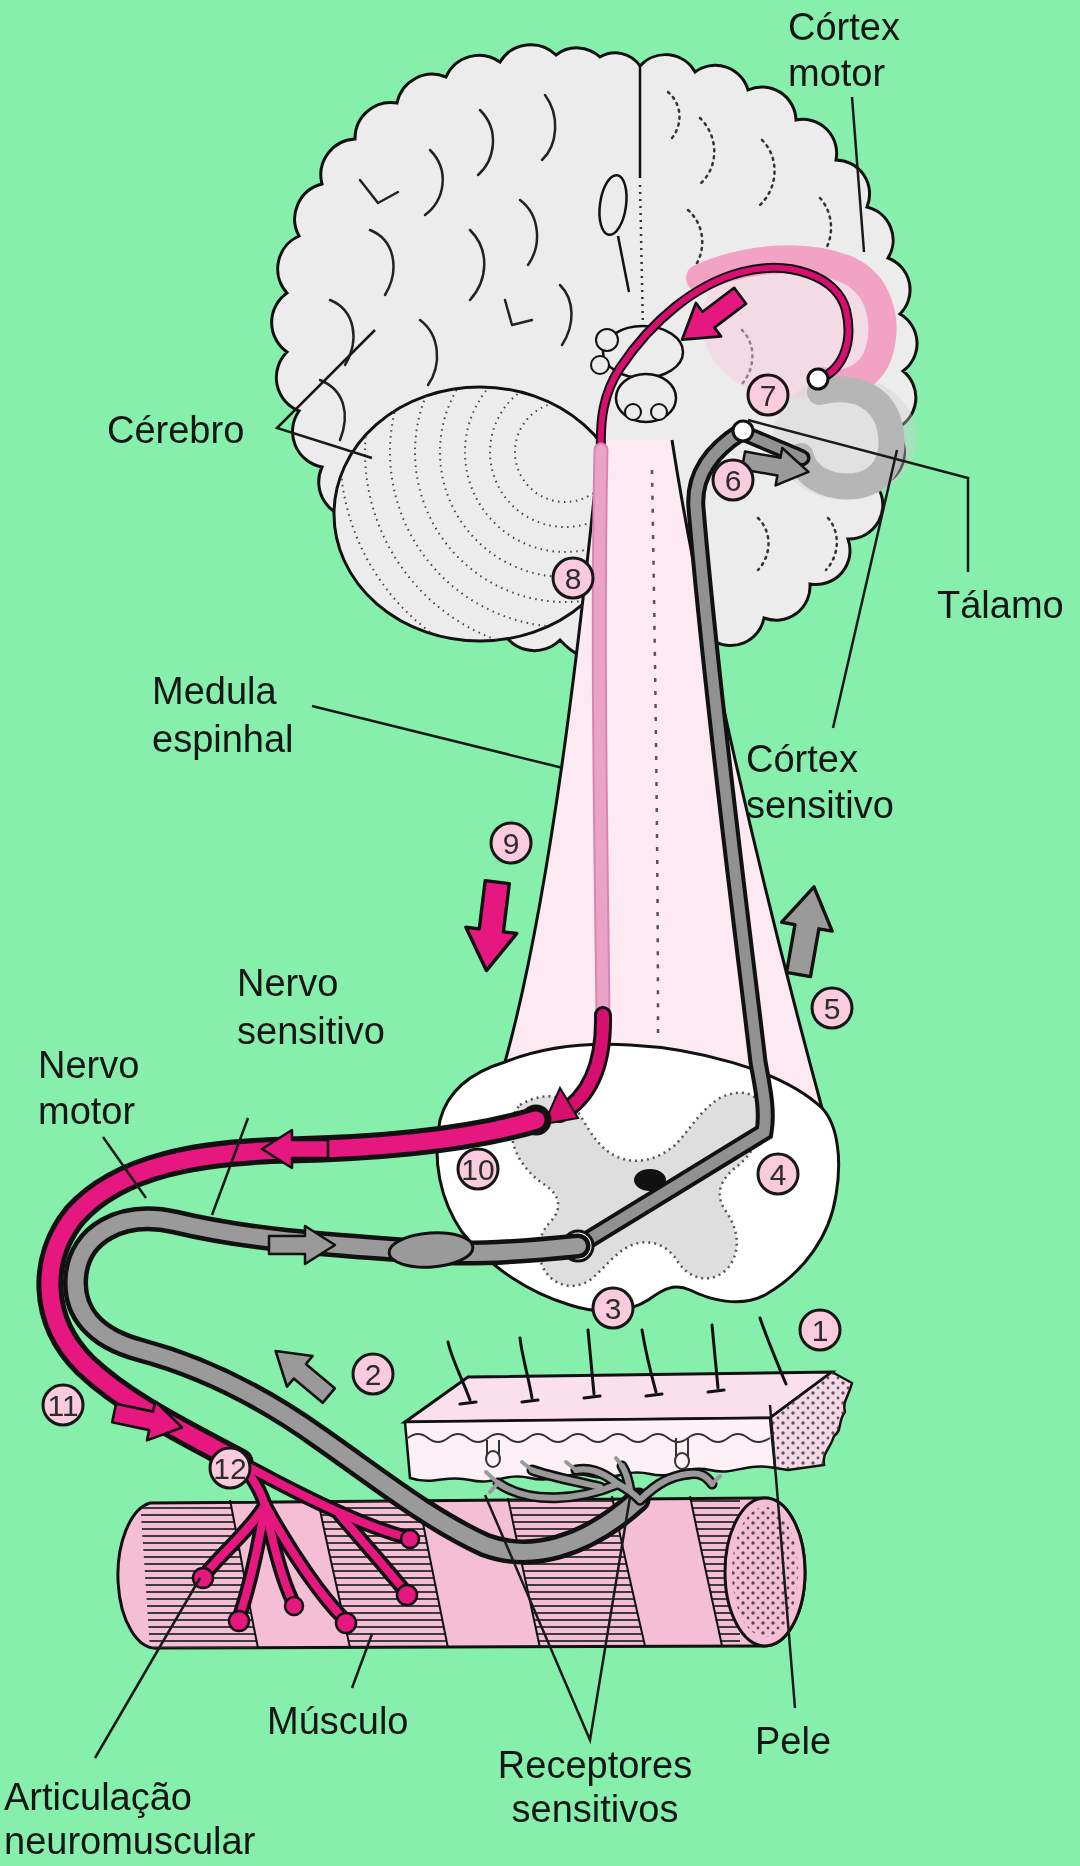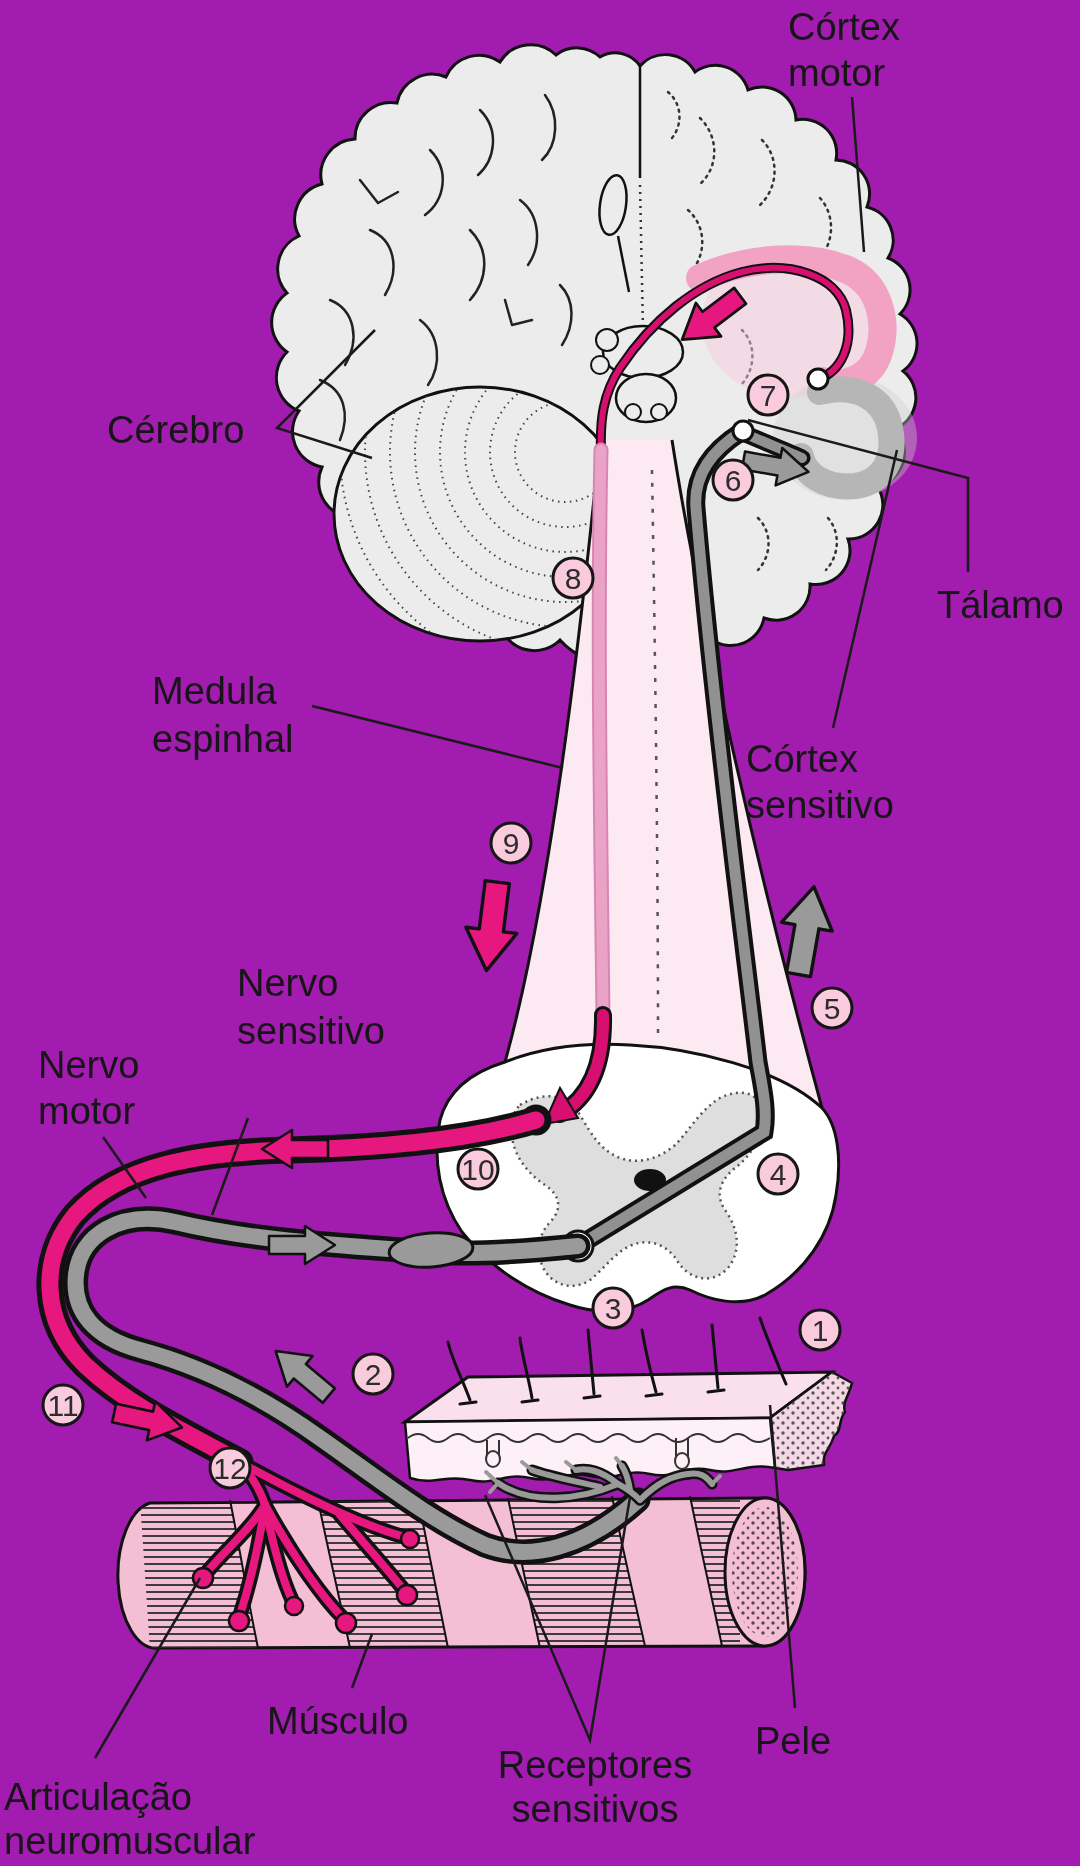--- a/index.html
+++ b/index.html
@@ -1,16 +1,16 @@
 <!DOCTYPE html>
 <html><head>
 <meta charset="utf-8">
 <style>
   html,body{margin:0;padding:0;background:#fff;}
-  #stage{width:1080px;height:1866px;position:relative;background:#a21caf;font-family:"Liberation Sans",sans-serif;}
+  #stage{width:1080px;height:1866px;position:relative;background:#86efac;font-family:"Liberation Sans",sans-serif;}
   svg{display:block;}
   text{font-family:"Liberation Sans",sans-serif;}
   .lbl{font-size:38px;fill:#161616;}
   .num{font-size:30px;fill:#2c2c2c;}
 </style>
 </head>
 <body>
 
 <div id="stage">
 <svg viewBox="0 0 1080 1866" width="1080" height="1866">

